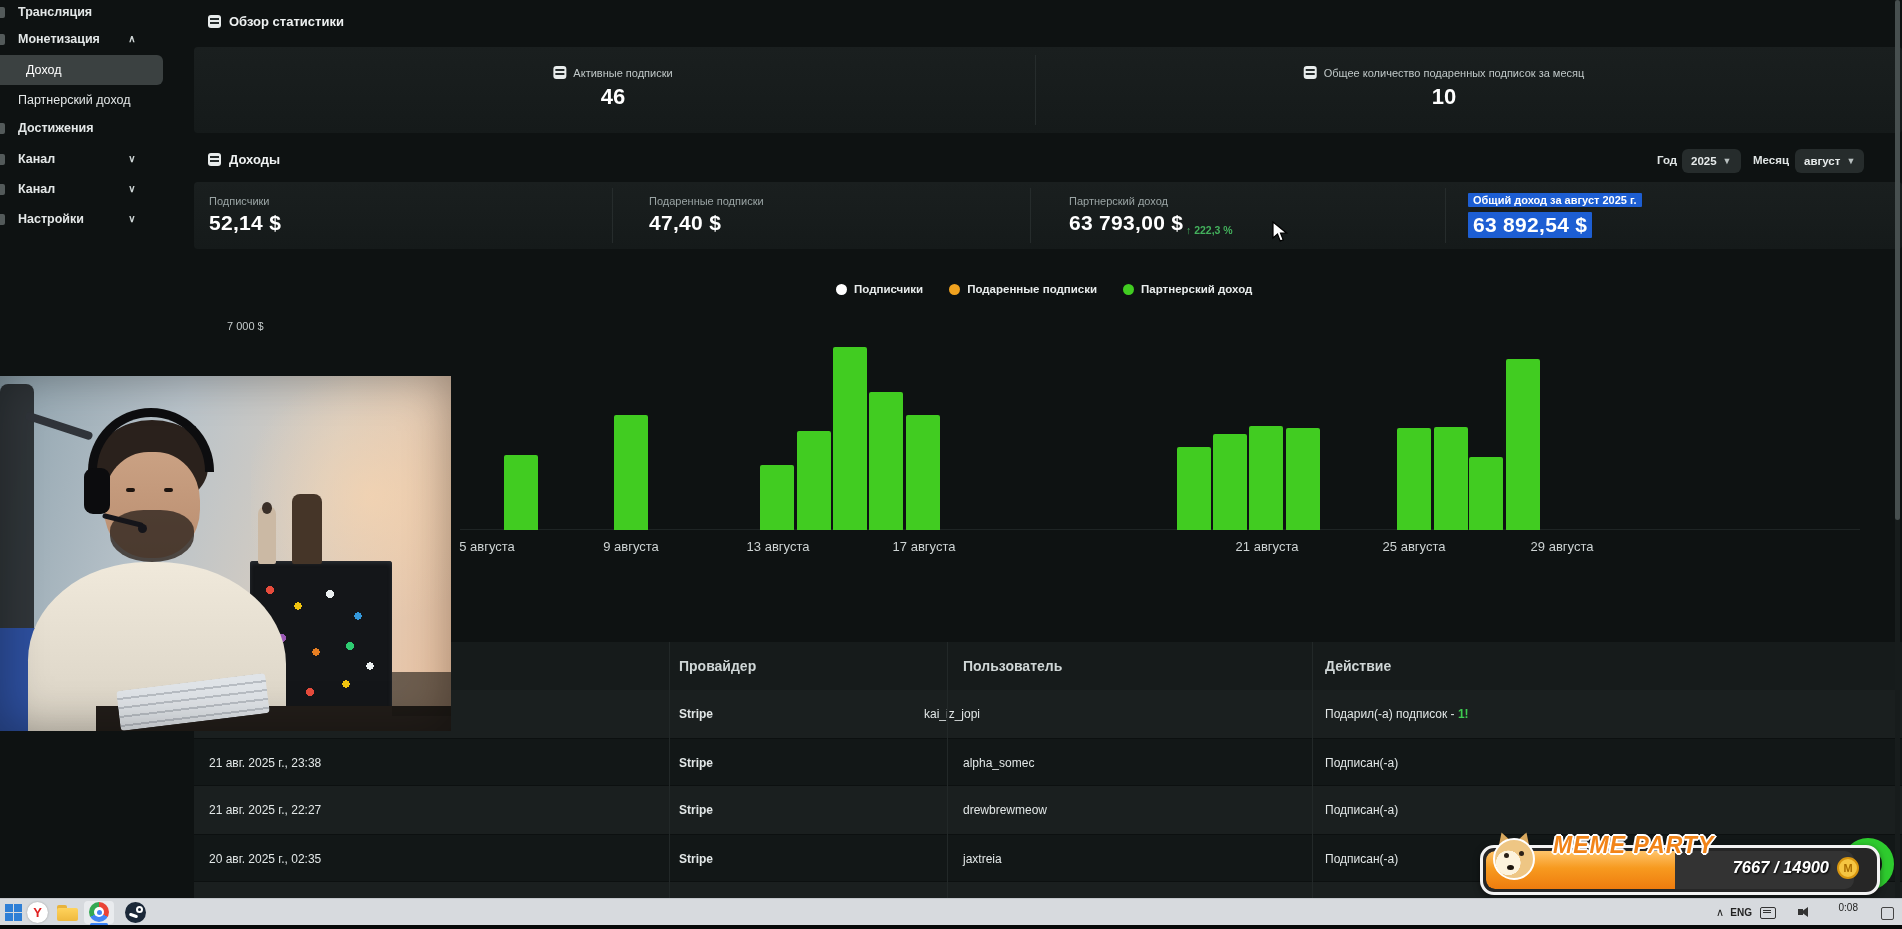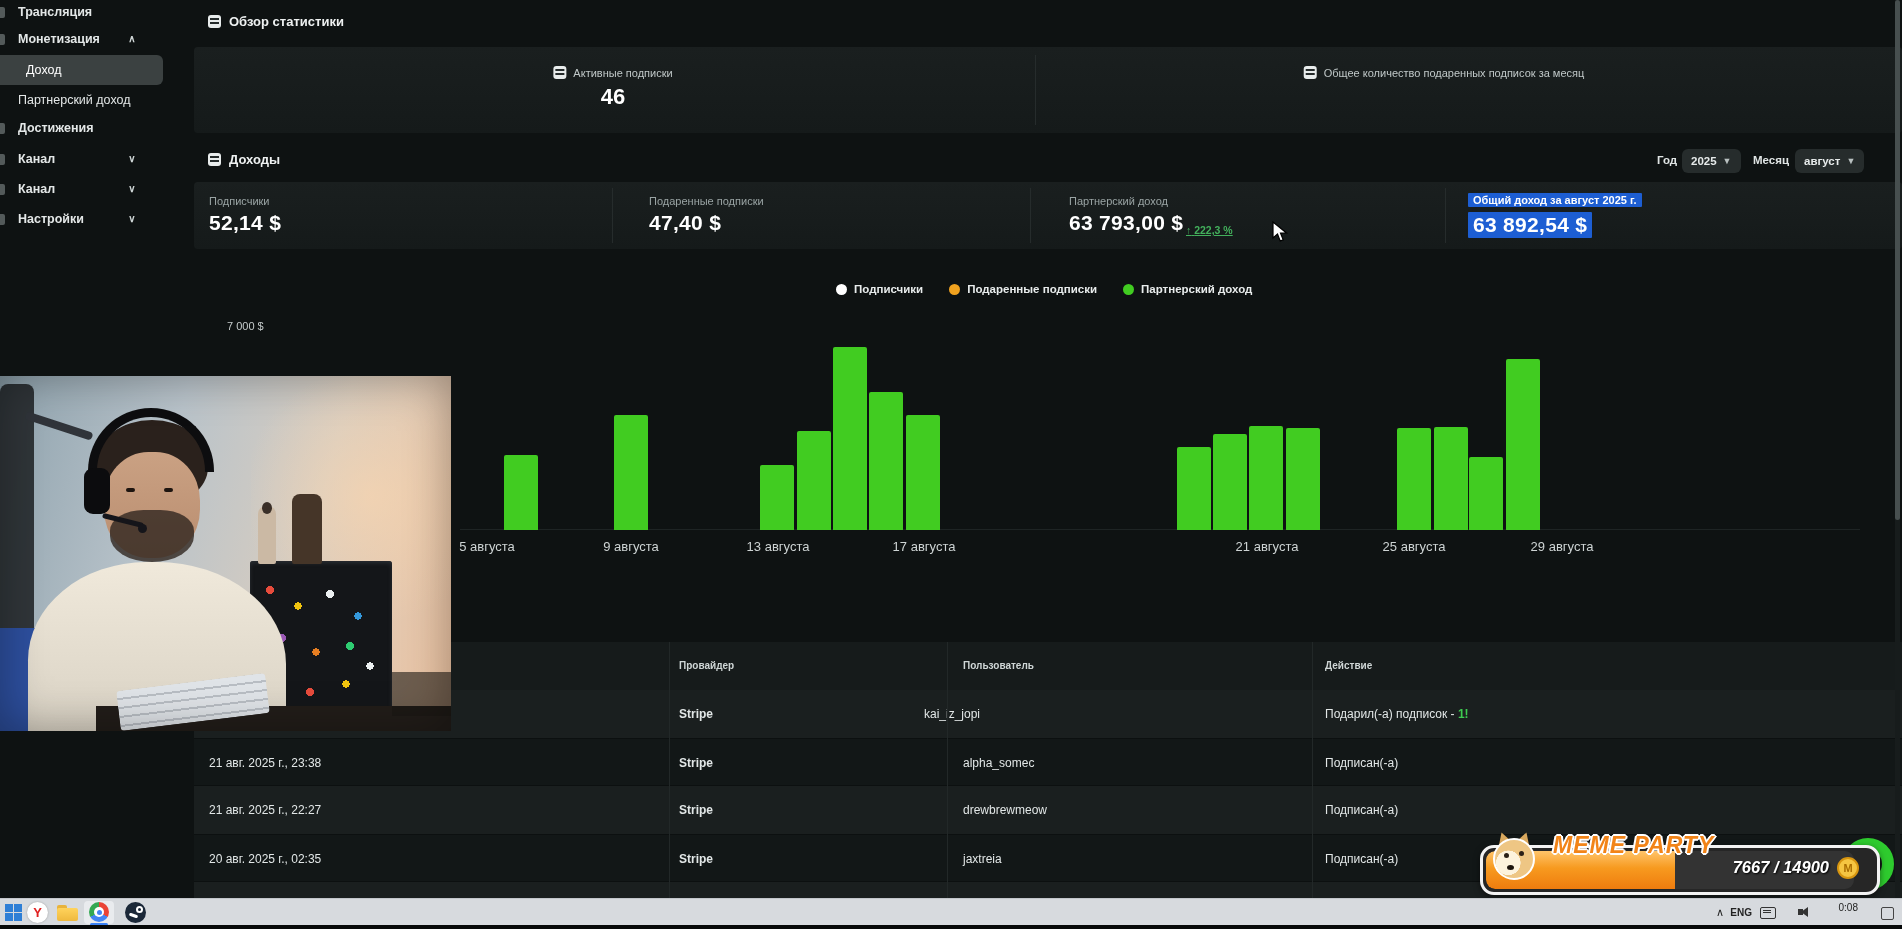--- a/index.html
+++ b/index.html
@@ -41,21 +41,21 @@
   .y-label{position:absolute;left:227px;top:320px;font-size:11px;color:#c6cccc;}
   .baseline{position:absolute;left:460px;top:529px;width:1400px;height:1px;background:#1e2424;}
   .bar{position:absolute;background:#41cc21;border-radius:2px 2px 0 0;}
   .x-tick{position:absolute;transform:translateX(-50%);font-size:13px;color:#ced4d4;white-space:nowrap;top:539px;}
   
   .t-header{position:absolute;left:194px;top:642px;width:1708px;height:48px;background:#161b1b;}
   .t-row{position:absolute;left:194px;width:1708px;height:48px;}
   .t-row.odd{background:#1a1f1f;}
   .t-row.even{background:#121717;border-top:1px solid #0c1010;border-bottom:1px solid #0c1010;box-sizing:border-box;}
   .t-cell{position:absolute;top:0;height:48px;line-height:48px;font-size:12px;color:#e2e7e7;white-space:nowrap;}
-  .t-cell.head{font-size:10px;font-weight:700;color:#cfd6d6;}
+  .t-cell.head{font-size:14px;font-weight:700;color:#cfd6d6;}
   .t-cell.provider{font-weight:600;}
   .t-green{color:#3dcb50;font-weight:700;}
   .col-sep{position:absolute;top:642px;height:256px;width:1px;background:#222828;}
   
   .scroll-track{position:absolute;right:2px;top:0;width:5px;height:898px;background:#171c1c;}
   .scroll-thumb{position:absolute;right:2px;top:0;width:5px;height:520px;background:#474f4f;border-radius:3px;}
   
   #webcam{position:absolute;left:0;top:376px;width:451px;height:355px;overflow:hidden;z-index:6;}
   .wc{position:absolute;}
   
@@ -111,20 +111,21 @@
       <span>Активные подписки</span>
     </div>
     <div class="big-num">46</div>
   </div>
 
   <div class="big-center" style="left:1444px;top:66px;">
     <div class="lbl-row">
       <span class="mini-badge"></span>
       <span>Общее количество подаренных подписок за месяц</span>
     </div>
+    <div class="big-num">10</div>
   </div>
 
   <div class="sec-title" style="left:208px;top:152px;">
     <span class="mini-badge"></span>
     <span>Доходы</span>
   </div>
 
   <span class="sel-label" style="left:1657px;top:154px;">Год</span>
   <div class="select" style="left:1682px;top:149px;">
     <span>2025</span>
@@ -142,21 +143,21 @@
   <div class="vdiv" style="left:1445px;top:188px;height:55px;"></div>
 
   <span class="stat-label" style="left:209px;top:195px;">Подписчики</span>
   <span class="stat-value" style="left:209px;top:211px;">52,14 $</span>
 
   <span class="stat-label" style="left:649px;top:195px;">Подаренные подписки</span>
   <span class="stat-value" style="left:649px;top:211px;">47,40 $</span>
 
   <span class="stat-label" style="left:1069px;top:195px;">Партнерский доход</span>
   <span class="stat-value" style="left:1069px;top:211px;">63 793,00 $</span>
-  <span class="delta" style="left:1186px;top:224px;text-decoration:underline;"><span>↑</span> <span>222,3 %</span></span>
+  <span class="delta" style="left:1186px;top:224px;"><span>↑</span> <span>222,3 %</span></span>
 
   <span class="stat-label hl" style="left:1468px;top:193px;font-weight:700;color:#fff;">Общий доход за август 2025 г.</span>
   <span class="stat-value hl" style="left:1468px;top:212px;">63 892,54 $</span>
 
   <div id="legend">
       <div class="lg-item">
         <span class="lg-dot" style="background: rgb(255, 255, 255);"></span>
         <span>Подписчики</span>
       </div>
       <div class="lg-item">

